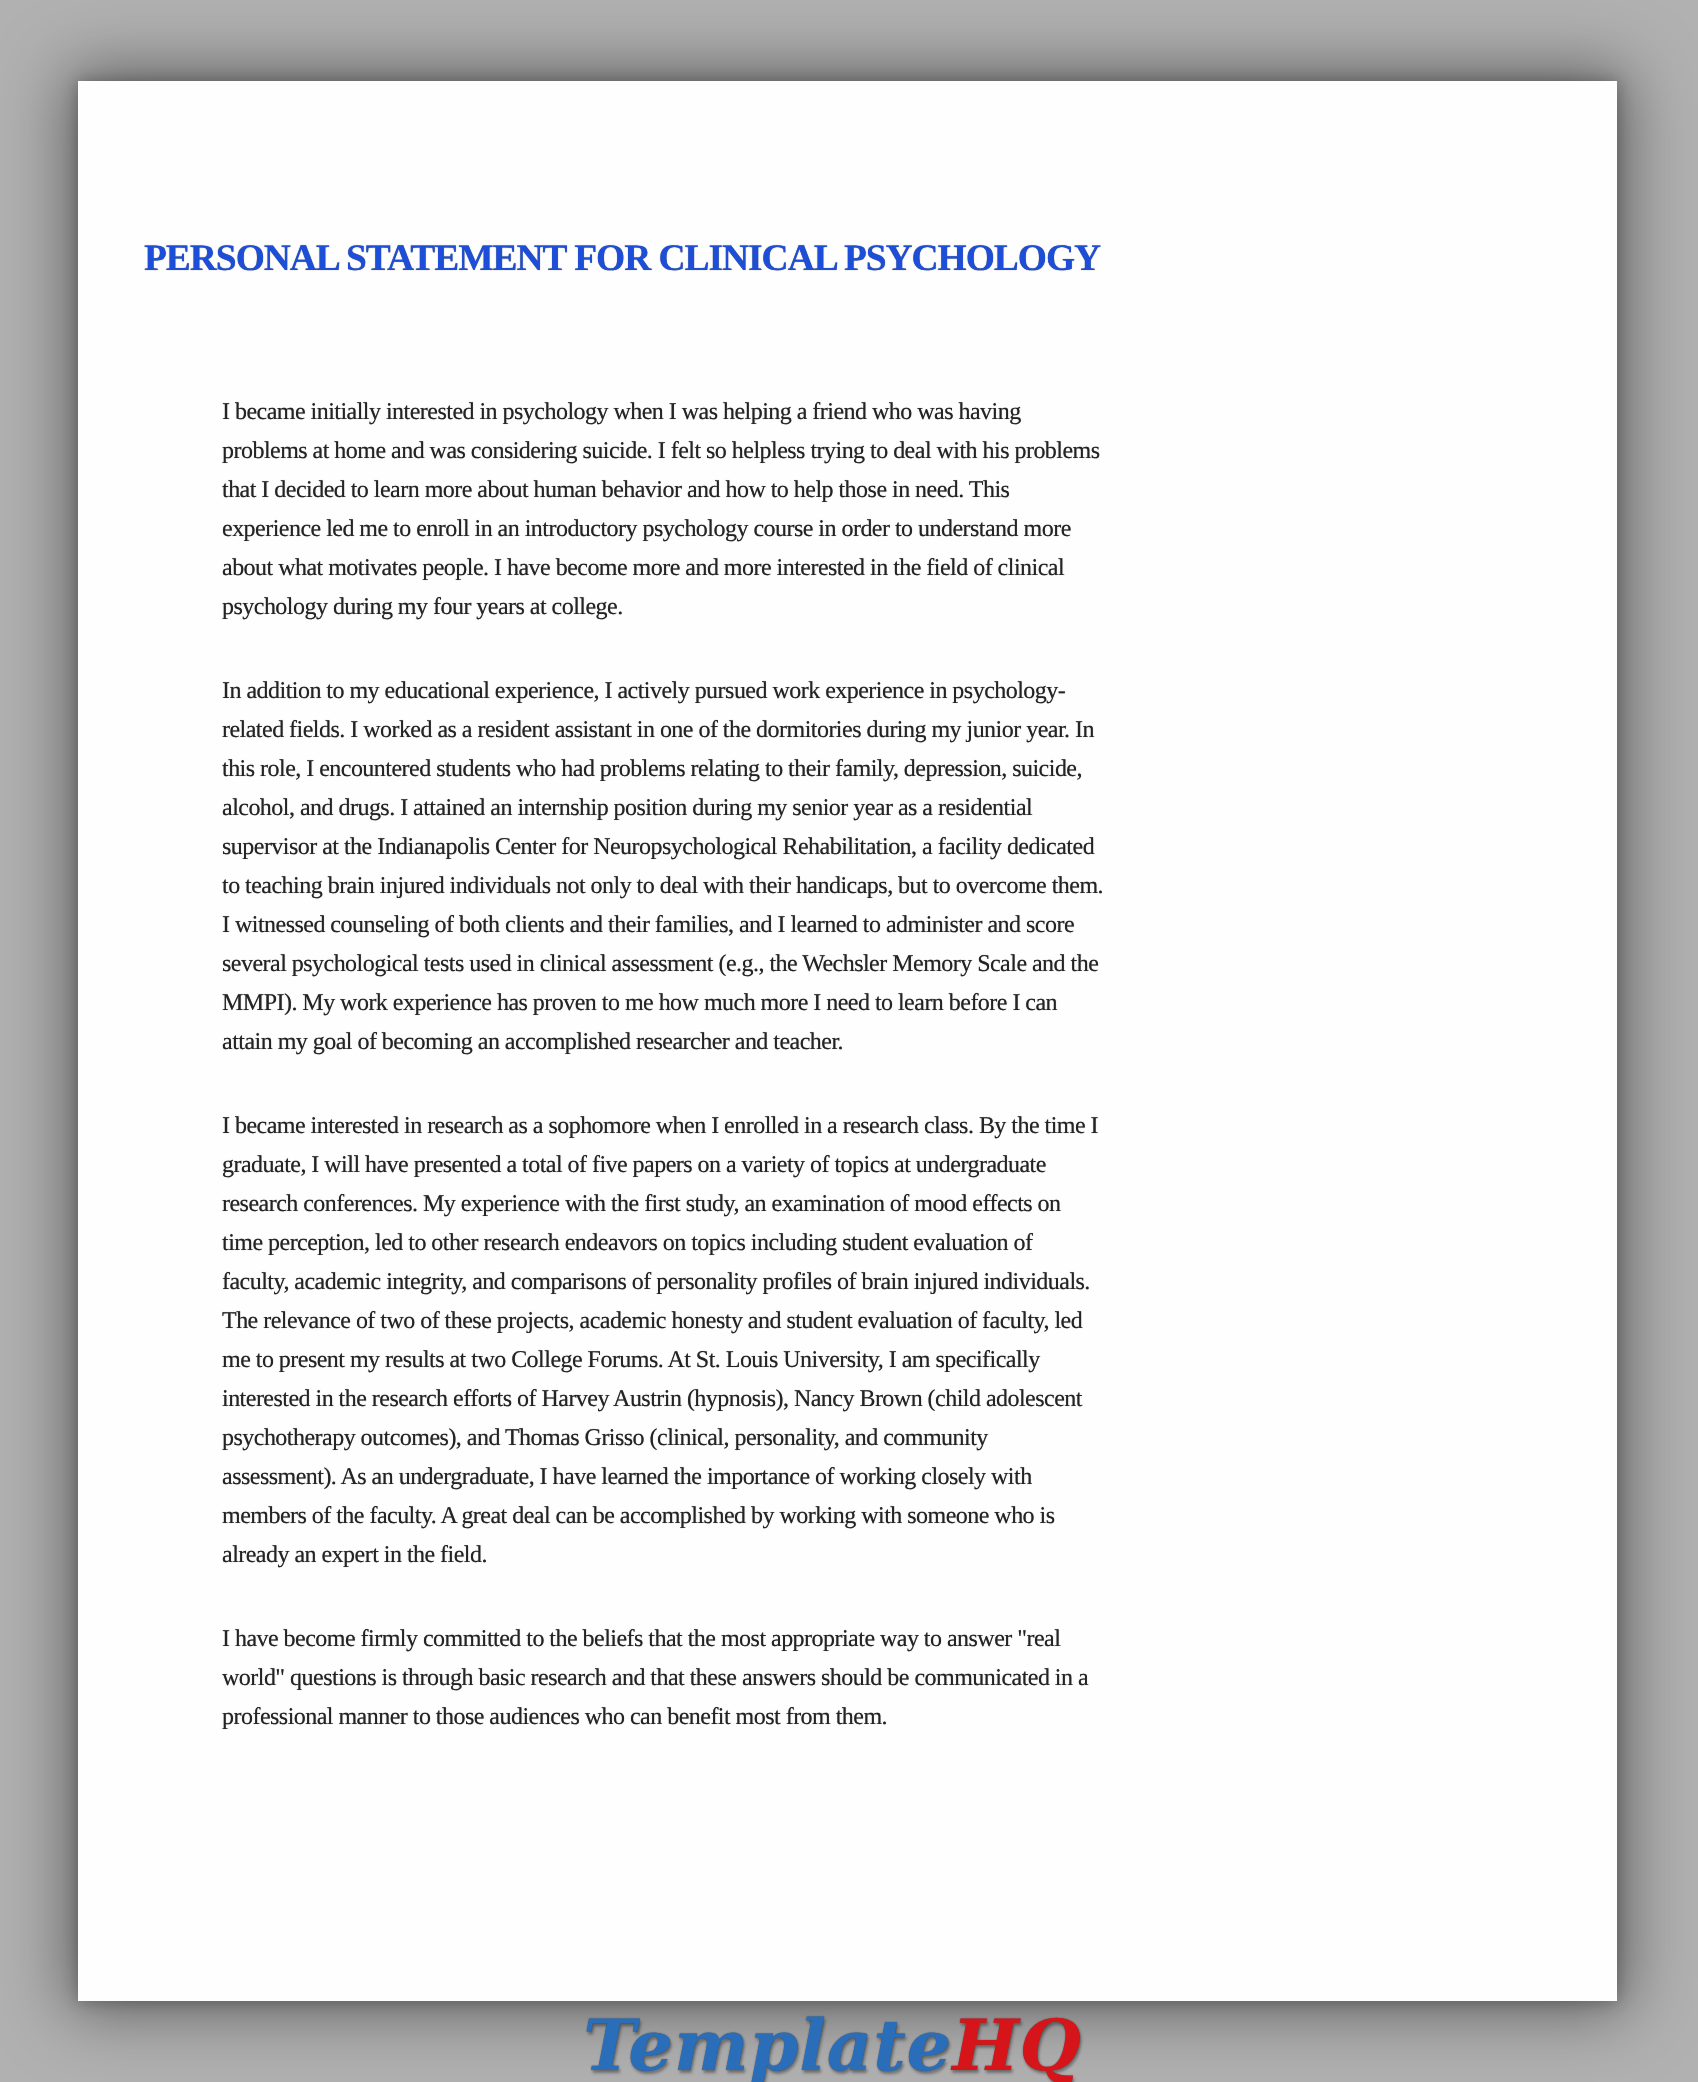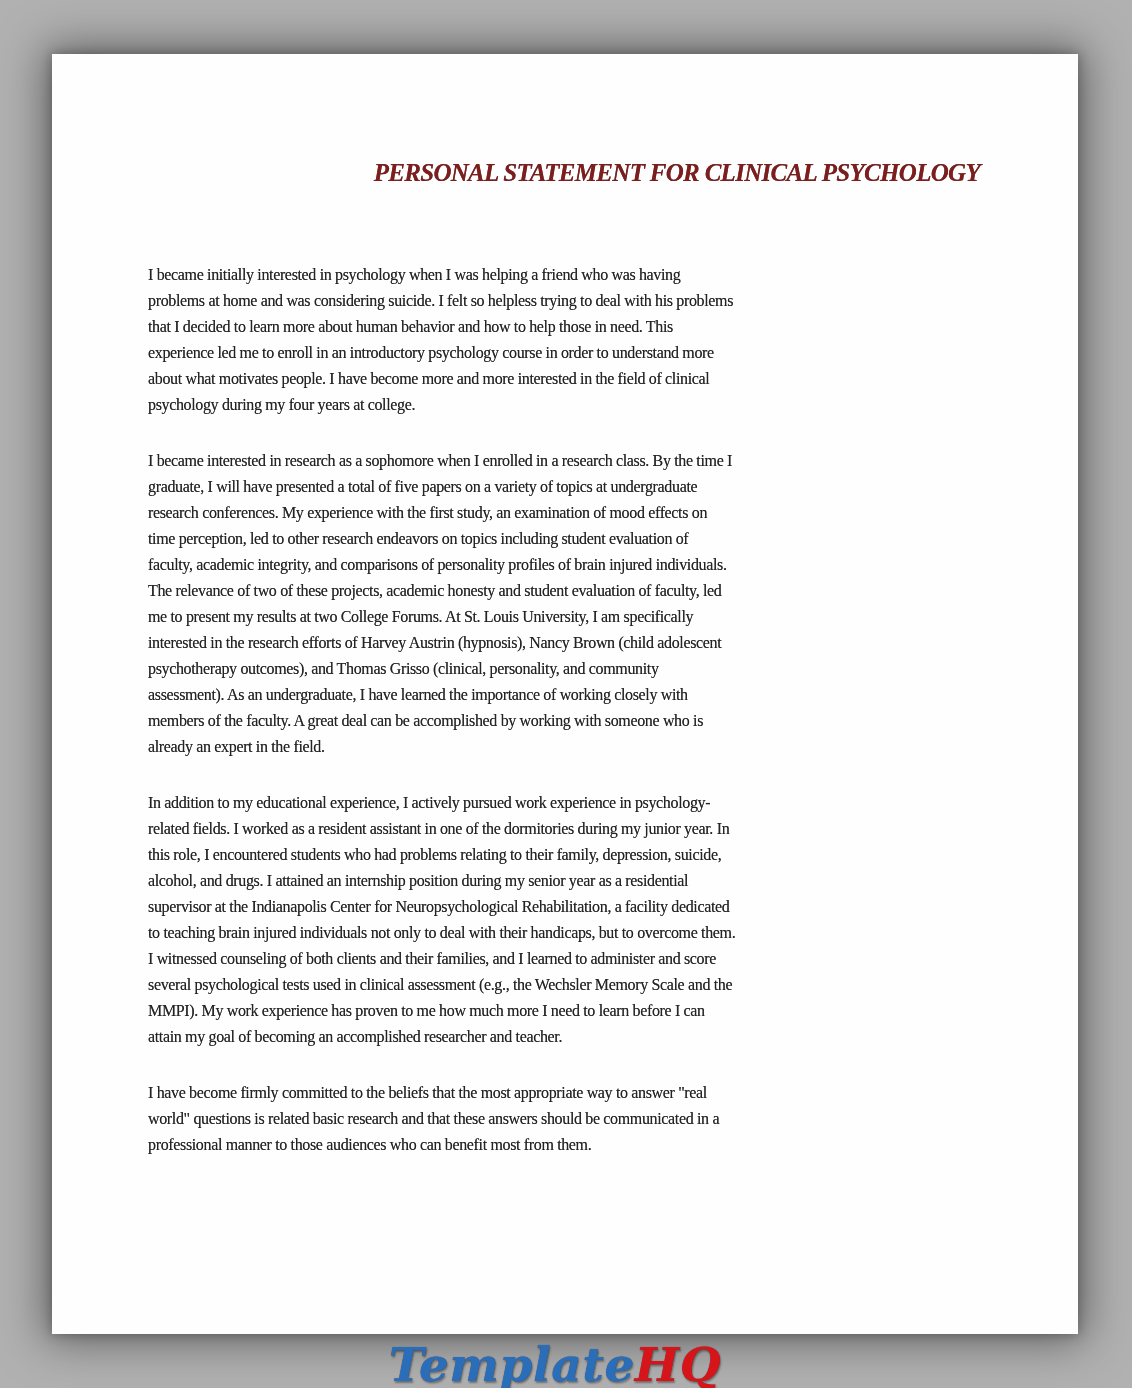--- a/index.html
+++ b/index.html
@@ -24,30 +24,29 @@
     background: #fefefe;
     box-shadow:
       0 0 42px 6px rgba(20, 20, 20, 0.52),
       0 0 10px 1px rgba(0, 0, 0, 0.25);
   }
   .sheet-inner {
     padding: 104px 46px 0 96px;
   }
   .doc-title {
     margin: 0 0 74px 0;
-    text-align: right;
+    text-align: left;
     transform: translateX(-52px);
     font-family: "Liberation Serif", serif;
     font-weight: bold;
     font-size: 25px;
     letter-spacing: -0.7px;
     line-height: 30px;
-    color: #7f1d1d;
+    color: #1d4ed8;
     text-shadow: 0 0 0.6px rgba(30,30,30,0.75);
-    font-style: italic;
   }
   .para {
     margin: 0 0 30px 0;
     white-space: pre-line;
     font-size: 16px;
     letter-spacing: -0.35px;
     line-height: 26px;
     color: #242424;
     text-shadow: 0 0 0.5px rgba(40,40,40,0.65);
   }
@@ -78,46 +77,46 @@
     <div class="sheet-inner">
       <h1 class="doc-title">PERSONAL STATEMENT FOR CLINICAL PSYCHOLOGY</h1>
 
       <p class="para">I became initially interested in psychology when I was helping a friend who was having
 problems at home and was considering suicide. I felt so helpless trying to deal with his problems
 that I decided to learn more about human behavior and how to help those in need. This
 experience led me to enroll in an introductory psychology course in order to understand more
 about what motivates people. I have become more and more interested in the field of clinical
 psychology during my four years at college.</p>
 
+      <p class="para">In addition to my educational experience, I actively pursued work experience in psychology-
+related fields. I worked as a resident assistant in one of the dormitories during my junior year. In
+this role, I encountered students who had problems relating to their family, depression, suicide,
+alcohol, and drugs. I attained an internship position during my senior year as a residential
+supervisor at the Indianapolis Center for Neuropsychological Rehabilitation, a facility dedicated
+to teaching brain injured individuals not only to deal with their handicaps, but to overcome them.
+I witnessed counseling of both clients and their families, and I learned to administer and score
+several psychological tests used in clinical assessment (e.g., the Wechsler Memory Scale and the
+MMPI). My work experience has proven to me how much more I need to learn before I can
+attain my goal of becoming an accomplished researcher and teacher.</p>
+
       <p class="para">I became interested in research as a sophomore when I enrolled in a research class. By the time I
 graduate, I will have presented a total of five papers on a variety of topics at undergraduate
 research conferences. My experience with the first study, an examination of mood effects on
 time perception, led to other research endeavors on topics including student evaluation of
 faculty, academic integrity, and comparisons of personality profiles of brain injured individuals.
 The relevance of two of these projects, academic honesty and student evaluation of faculty, led
 me to present my results at two College Forums. At St. Louis University, I am specifically
 interested in the research efforts of Harvey Austrin (hypnosis), Nancy Brown (child adolescent
 psychotherapy outcomes), and Thomas Grisso (clinical, personality, and community
 assessment). As an undergraduate, I have learned the importance of working closely with
 members of the faculty. A great deal can be accomplished by working with someone who is
 already an expert in the field.</p>
 
-      <p class="para">In addition to my educational experience, I actively pursued work experience in psychology-
-related fields. I worked as a resident assistant in one of the dormitories during my junior year. In
-this role, I encountered students who had problems relating to their family, depression, suicide,
-alcohol, and drugs. I attained an internship position during my senior year as a residential
-supervisor at the Indianapolis Center for Neuropsychological Rehabilitation, a facility dedicated
-to teaching brain injured individuals not only to deal with their handicaps, but to overcome them.
-I witnessed counseling of both clients and their families, and I learned to administer and score
-several psychological tests used in clinical assessment (e.g., the Wechsler Memory Scale and the
-MMPI). My work experience has proven to me how much more I need to learn before I can
-attain my goal of becoming an accomplished researcher and teacher.</p>
-
       <p class="para">I have become firmly committed to the beliefs that the most appropriate way to answer "real
-world" questions is related basic research and that these answers should be communicated in a
+world" questions is through basic research and that these answers should be communicated in a
 professional manner to those audiences who can benefit most from them.</p>
 
     </div>
   </div>
 
   <div class="watermark">
     <span class="brand-main" style="color: rgb(42, 109, 184);">Template</span><span class="brand-accent" style="color: rgb(214, 21, 26);">HQ</span>
   </div>
 
 </div>

